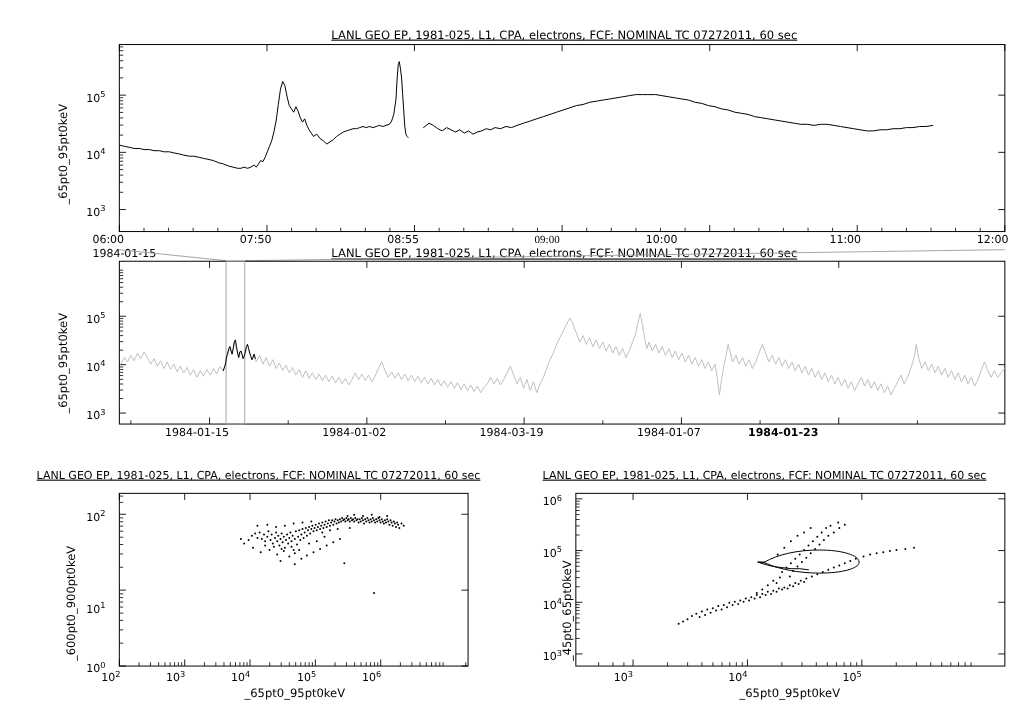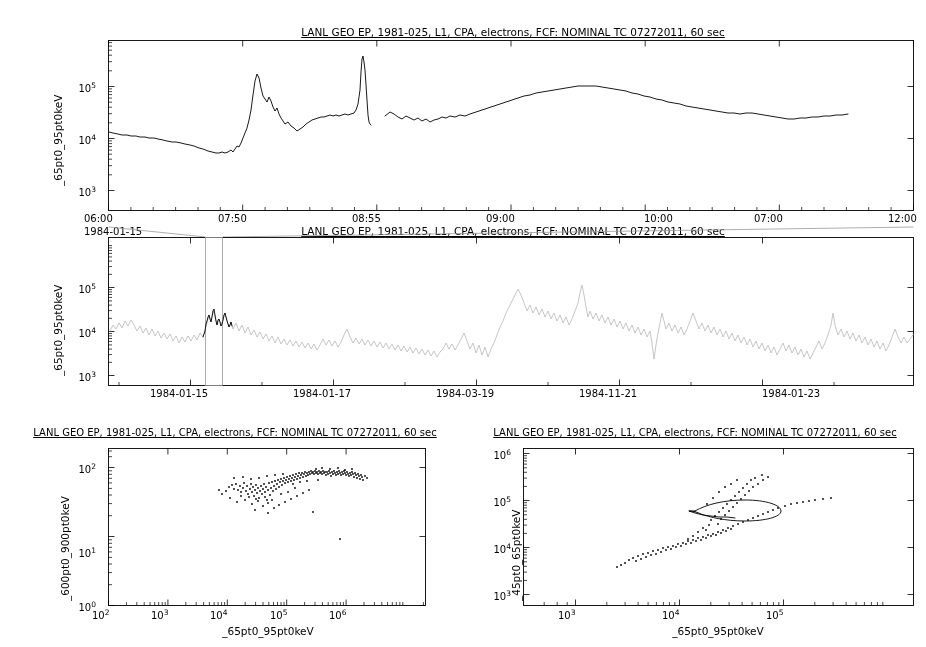--- a/index.html
+++ b/index.html
@@ -209,23 +209,23 @@
       L 686,106 L 692,107 L 698,108 L 704,109 L 710,110 L 716,111 L 722,112 L 728,113
       L 734,113 L 740,114 L 746,113 L 752,113 L 758,114 L 764,115 L 770,116 L 776,117
       L 782,118 L 788,119 L 794,119 L 800,118 L 806,118 L 812,117 L 818,117 L 824,116
       L 830,116 L 836,115 L 842,115 L 848,114
     "></path>
   </svg>
 
   <div class="tick-label xt" style="left:84px; top:213px; width:50px;">06:00</div>
   <div class="tick-label xt" style="left:218px; top:213px; width:50px;">07:50</div>
   <div class="tick-label xt" style="left:352px; top:213px; width:50px;">08:55</div>
-  <div class="tick-label xt" style="left:486px; top:213px; width:50px;">09:00</div>
-  <div class="tick-label xt" style="left:644px; top:213px; width:50px;">10:00</div>
-  <div class="tick-label xt" style="left:754px; top:213px; width:50px;">07:00</div>
+  <div class="tick-label xt" style="left:486px; top:213px; width:50px;font-family:Liberation Serif, serif;">09:00</div>
+  <div class="tick-label xt" style="left:587px; top:213px; width:50px;">10:00</div>
+  <div class="tick-label xt" style="left:754px; top:213px; width:50px;">11:00</div>
   <div class="tick-label xt" style="left:888px; top:213px; width:50px;">12:00</div>
 
   <div class="tick-label" style="left:84px; top:226px;">1984-01-15</div>
 
   <div class="tick-label yt" style="left:72px; top:185px; width:24px;">
     <span>10</span><sup style="font-size:7.5px;">3</sup>
   </div>
   <div class="tick-label yt" style="left:72px; top:133px; width:24px;">
     <span>10</span><sup style="font-size:7.5px;">4</sup>
   </div>
@@ -347,24 +347,24 @@
 
     <path class="dataline" d="
       M 203,112 L 205,106 L 206,99 L 207,96 L 208,92 L 209,90 L 210,94 L 211,97
       L 212,92 L 213,86 L 214,84 L 215,90 L 216,96 L 217,100 L 218,95 L 219,94
       L 220,97 L 221,101 L 222,99 L 223,95 L 224,90 L 225,88 L 226,92 L 227,96
       L 228,99 L 229,102 L 230,100 L 231,97 L 232,101
     "></path>
   </svg>
 
   <div class="tick-label xt" style="left:150px; top:163px; width:82px;">1984-01-15</div>
-  <div class="tick-label xt" style="left:293px; top:163px; width:82px;">1984-01-17</div>
+  <div class="tick-label xt" style="left:293px; top:163px; width:82px;">1984-01-02</div>
   <div class="tick-label xt" style="left:436px; top:163px; width:82px;">1984-03-19</div>
-  <div class="tick-label xt" style="left:579px; top:163px; width:82px;">1984-11-21</div>
-  <div class="tick-label xt" style="left:762px; top:163px; width:82px;">1984-01-23</div>
+  <div class="tick-label xt" style="left:579px; top:163px; width:82px;">1984-01-07</div>
+  <div class="tick-label xt" style="left:680px; top:163px; width:82px;font-weight:bold;">1984-01-23</div>
 
   <div class="tick-label yt" style="left:72px; top:145px; width:24px;">
     <span>10</span><sup style="font-size:7.5px;">3</sup>
   </div>
   <div class="tick-label yt" style="left:72px; top:101px; width:24px;">
     <span>10</span><sup style="font-size:7.5px;">4</sup>
   </div>
   <div class="tick-label yt" style="left:72px; top:57px; width:24px;">
     <span>10</span><sup style="font-size:7.5px;">5</sup>
   </div>

